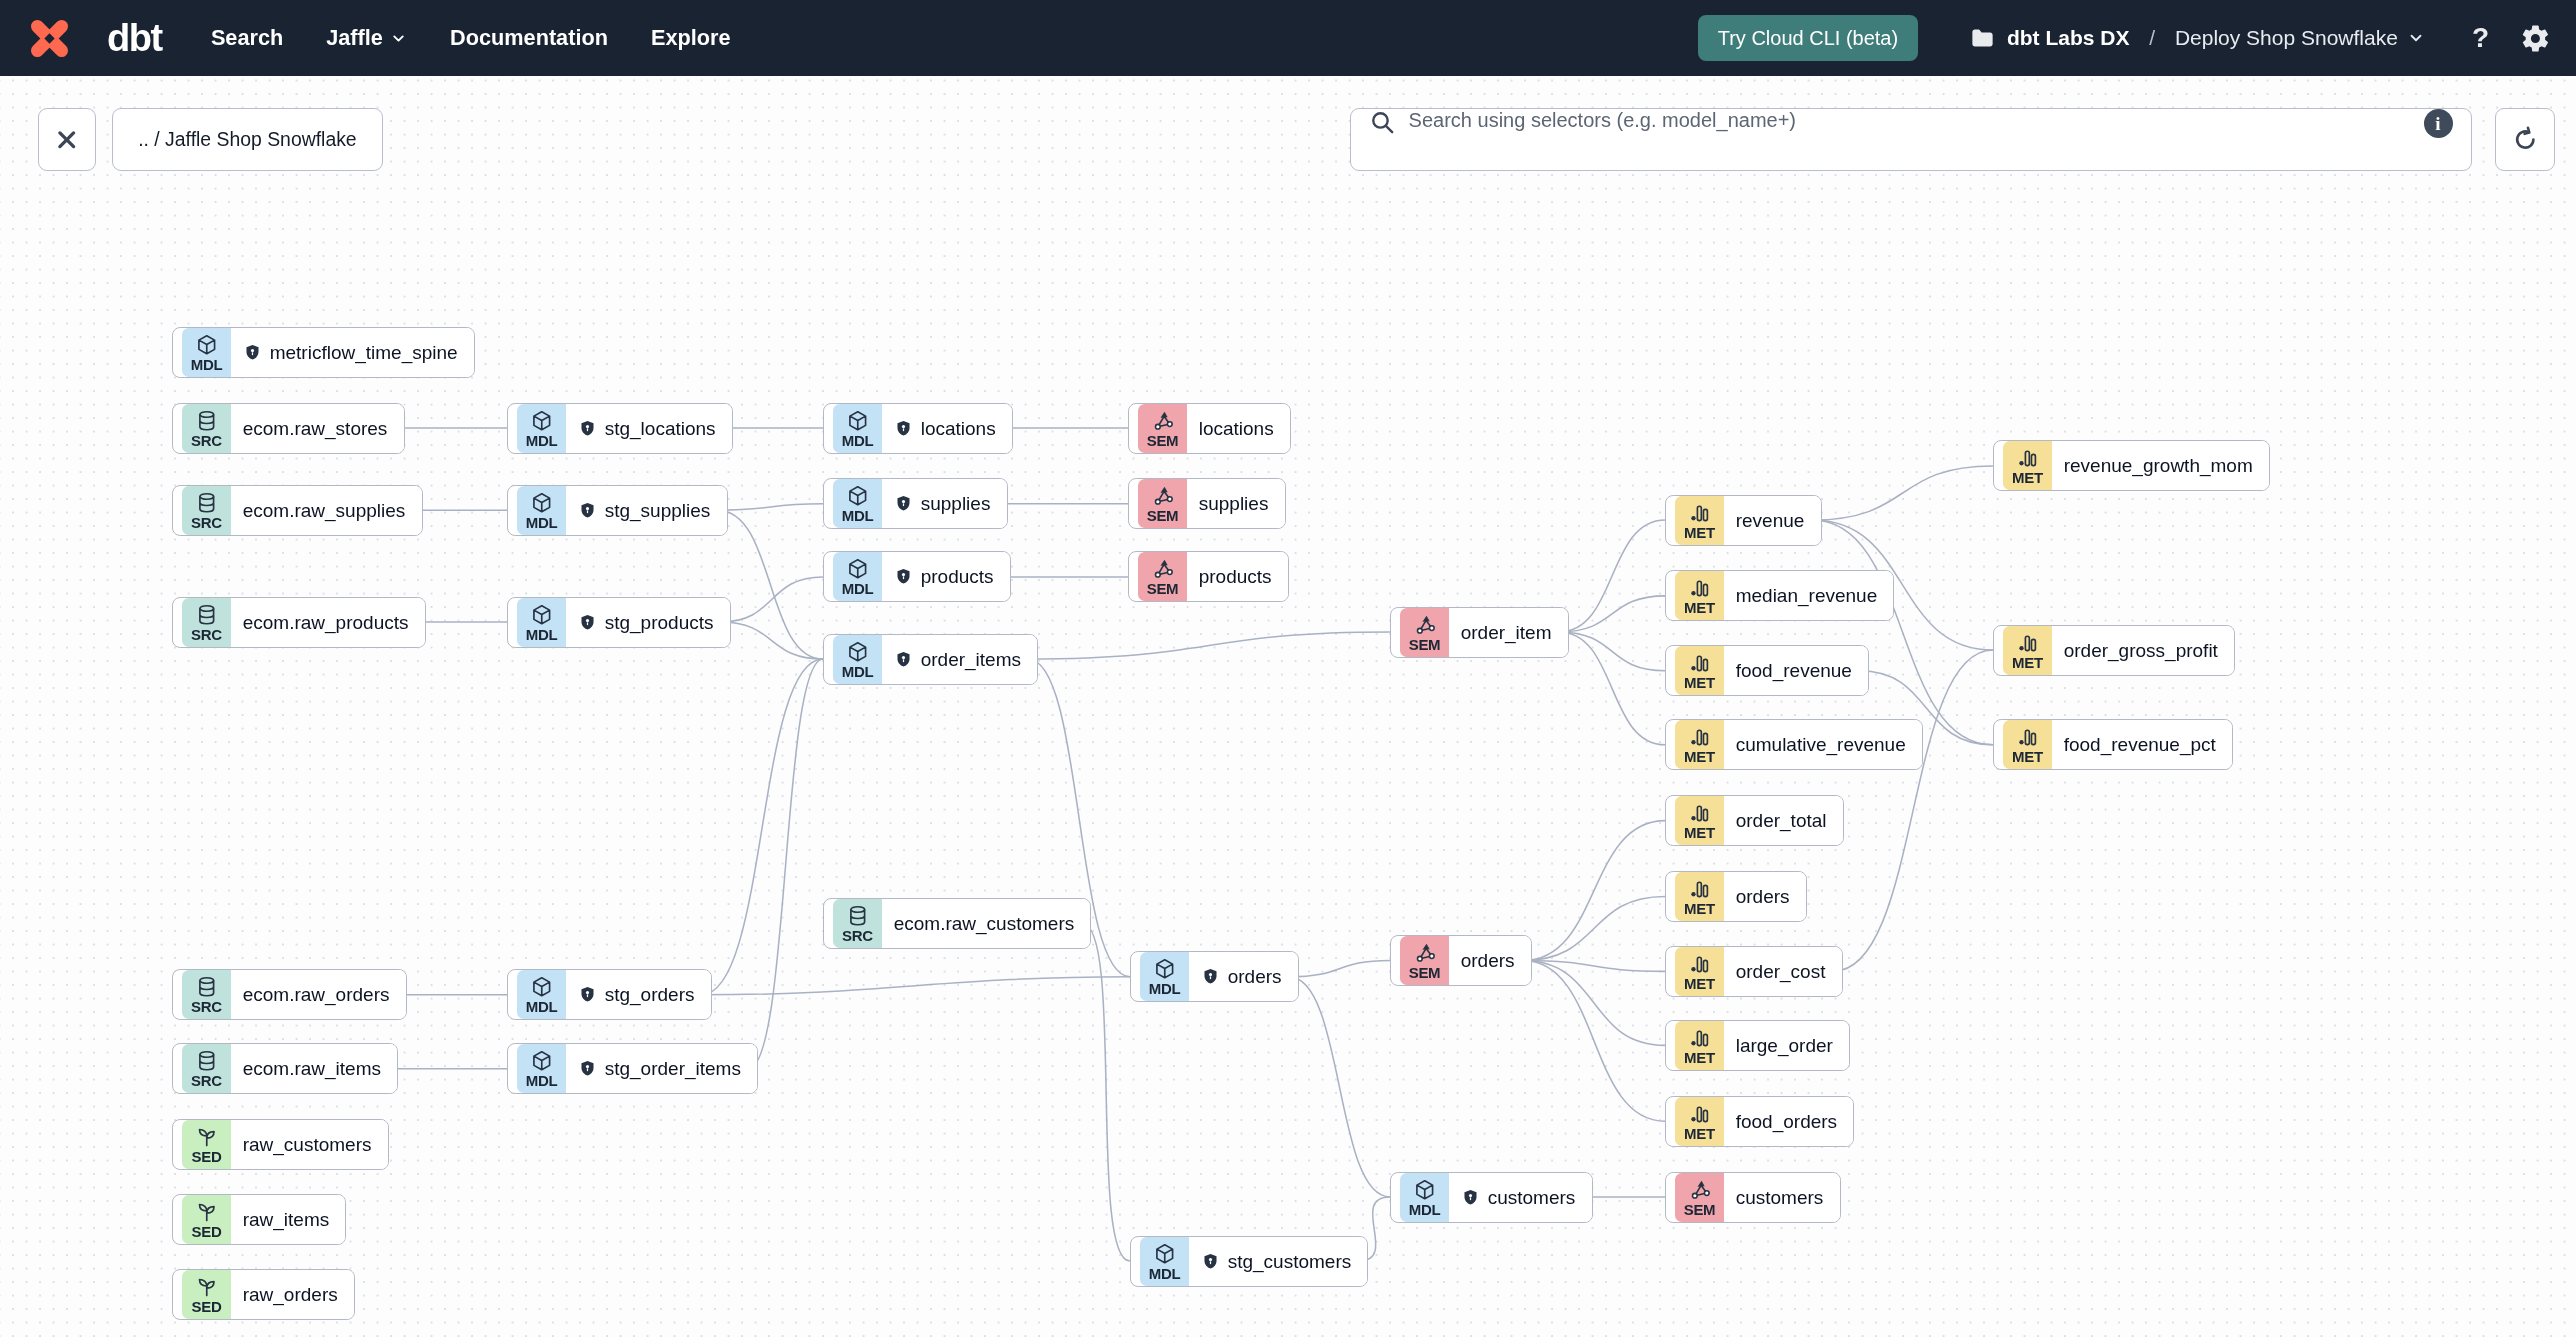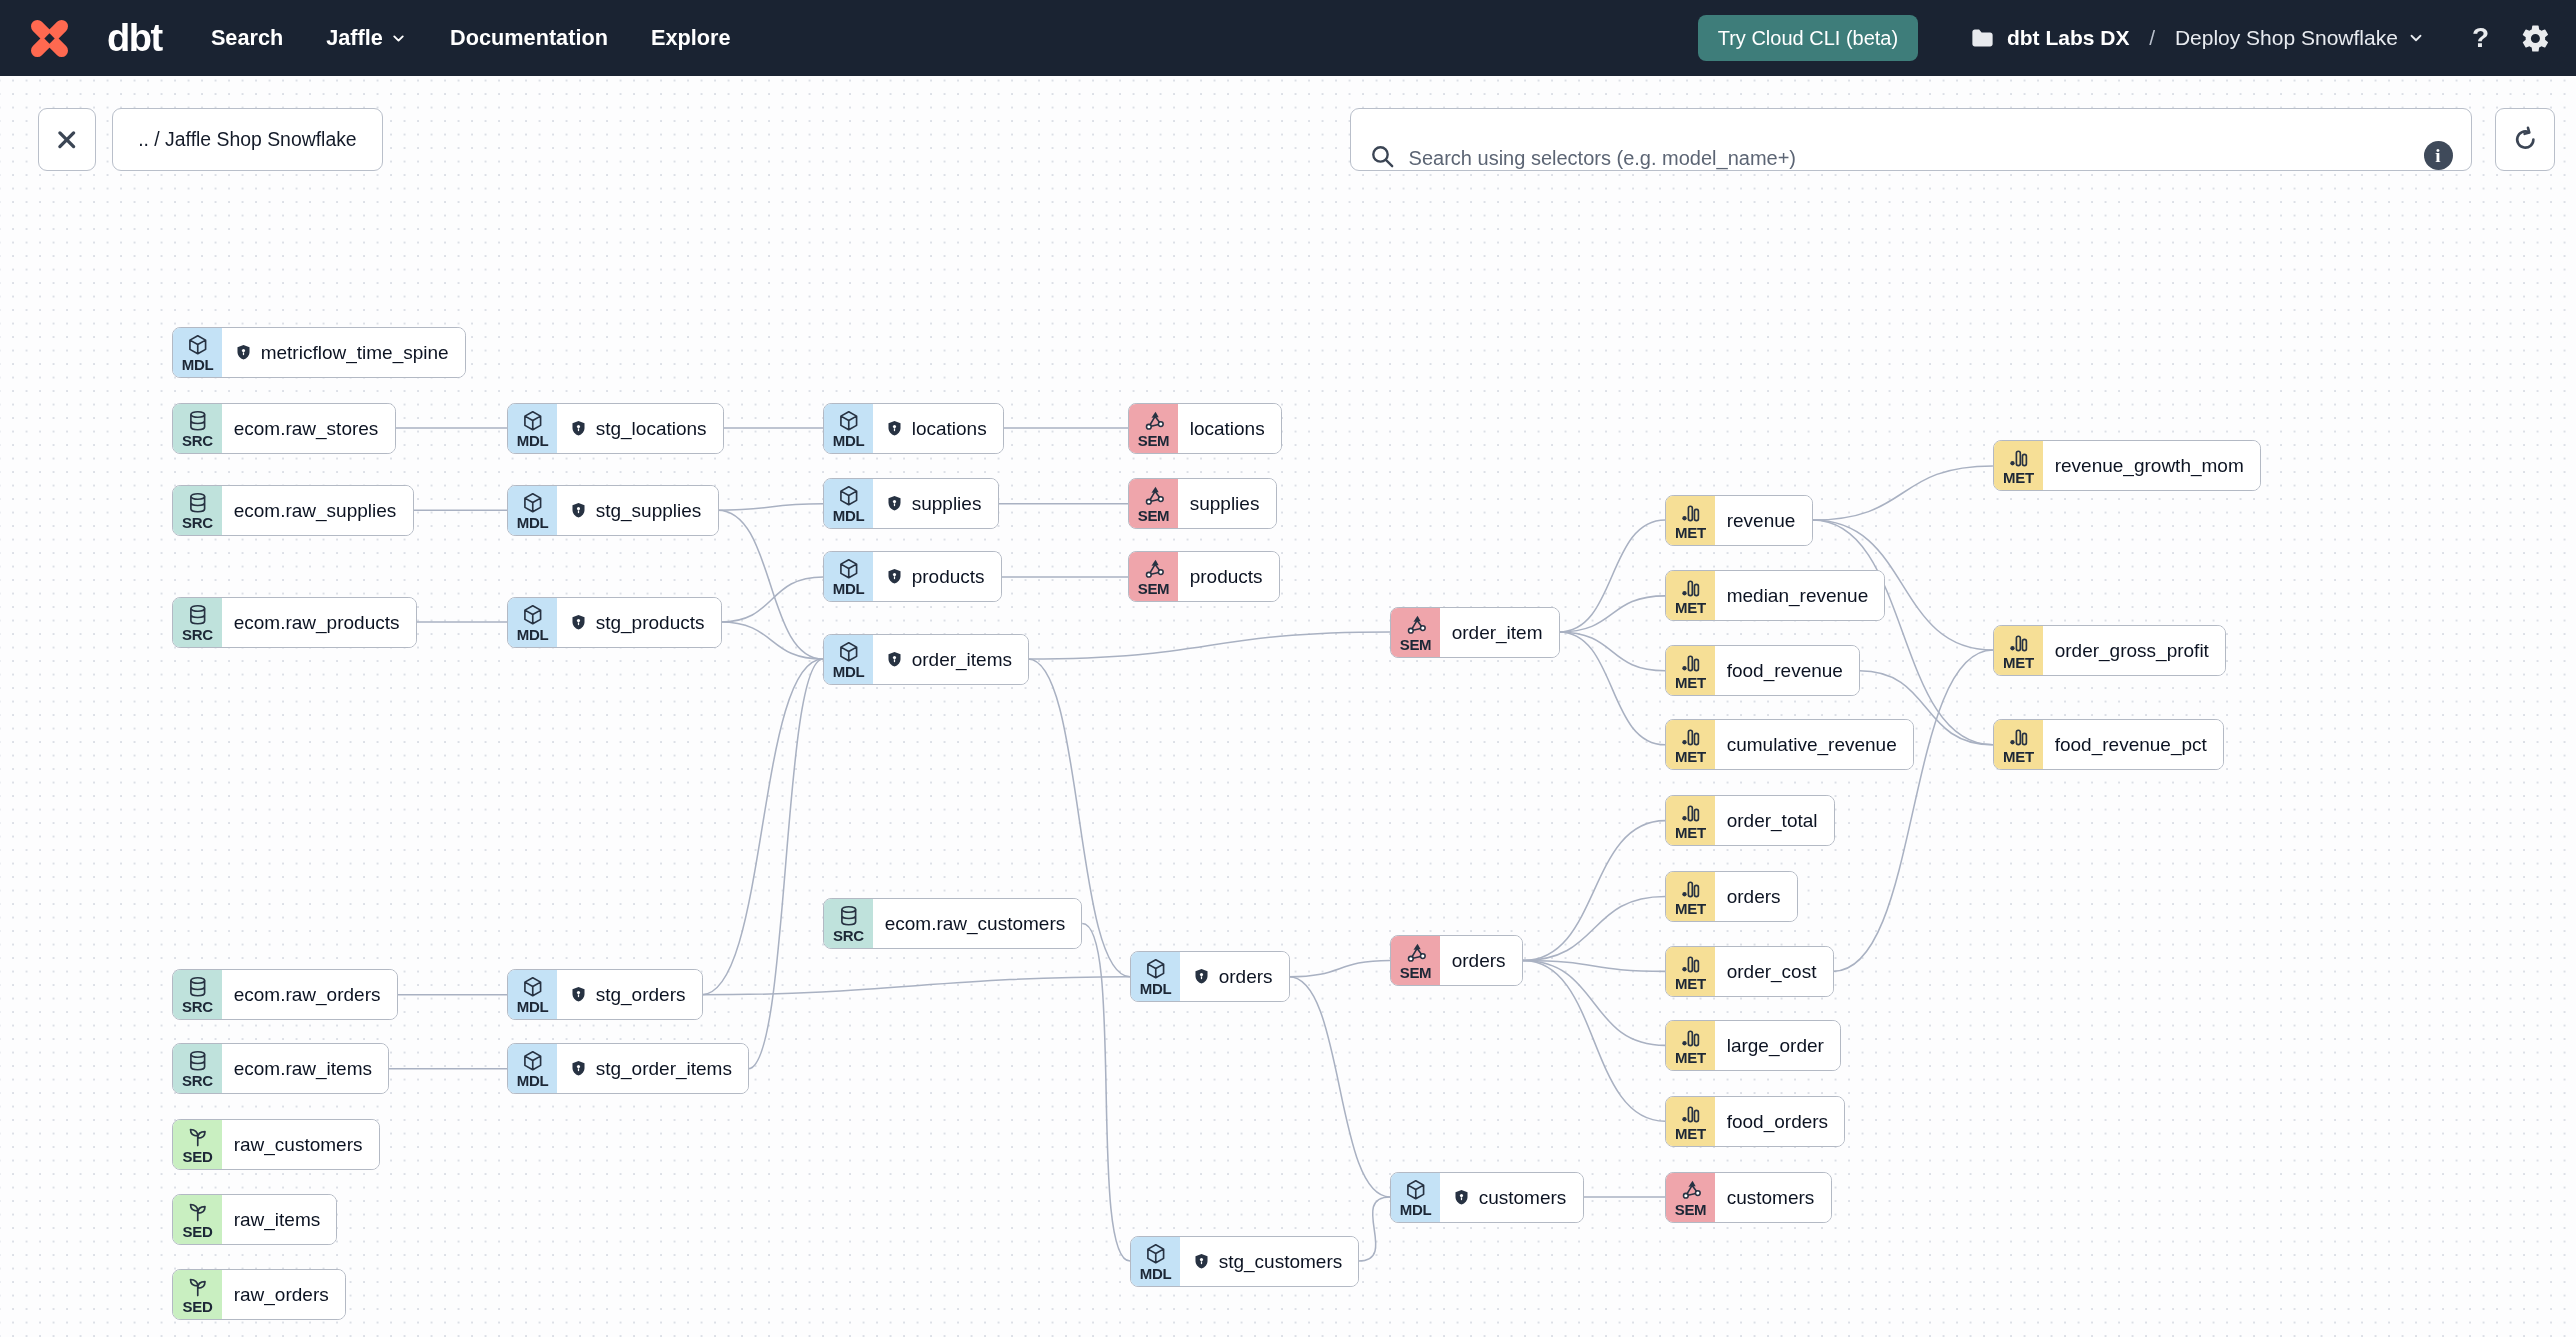--- a/index.html
+++ b/index.html
@@ -5,21 +5,21 @@
   * { margin:0; padding:0; box-sizing:border-box; }
   html,body { width:2576px; height:1338px; overflow:hidden;
     font-family:"Liberation Sans", sans-serif; background:#fdfdfe; }
 
   
   #canvas { position:absolute; inset:0; background-color:#fdfdfe;
     background-image: radial-gradient(circle, #dcdfe6 1.4px, transparent 1.4px);
     background-size: 13.5px 13.5px; background-position: 6.3px 6.3px; }
   #edges { position:absolute; left:0; top:0; }
   .node { position:absolute; height:51px; display:inline-flex; align-items:stretch;
-    background:#fff; border:1.3px solid #b3b9c4; border-radius:8.1px; cursor:pointer; }
+    background:#fff; border:1.3px solid #b3b9c4; border-radius:8.1px; cursor:pointer;padding-left:9px; }
   .node .badge { width:49px; display:flex; flex-direction:column; align-items:center;
     justify-content:center; border-radius:6.8px 0 0 6.8px; gap:0; flex:none; }
   .node .badge svg { width:23.5px; height:23.5px; display:block; }
   .node .tlabel { font-size:15px; font-weight:700; color:#1c2736; line-height:1;
     margin-top:0.9px; letter-spacing:-0.3px; }
   .node .body { display:flex; align-items:center; padding:0 16.2px 0 11.7px; gap:8px;
     background:#fff; border-radius:0 7.2px 7.2px 0; white-space:nowrap; }
   .node .shield svg { width:19px; height:19px; display:block; }
   .node .nlabel { font-size:19px; color:#0c1322; }
 
@@ -51,21 +51,21 @@
   
   #toolbar-left { position:absolute; left:38px; top:108px; display:flex; gap:16.2px; z-index:10;justify-content:center; }
   .tool-btn { height:63px; background:#fff; border:1.4px solid #b9bfca; border-radius:9px;
     display:flex; align-items:center; justify-content:center; cursor:pointer; }
   #close-btn { width:58px; }
   #close-btn svg { width:23.5px; height:23.5px; }
   #breadcrumb-btn { padding:0 25px; font-size:19.4px; color:#141b29; }
   #search-wrap { position:absolute; left:1350px; top:108px; width:1205px; display:flex;
     gap:23.5px; z-index:10; }
   #search-box { flex:1; height:63px; background:#fff; border:1.4px solid #b9bfca;
-    border-radius:9px; display:flex; align-items:flex-end; padding:0 18px; gap:12.6px; }
+    border-radius:9px; display:flex; align-items:flex-start; padding:0 18px; gap:12.6px; }
   #search-box svg.mag { width:27px; height:27px; flex:none; }
   #search-input { flex:1; border:none; outline:none; font-size:20px; color:#27303f;
     font-family:"Liberation Sans", sans-serif; background:transparent; }
   #search-input::placeholder { color:#5c6574; opacity:1; }
   .info-dot { width:29px; height:29px; border-radius:50%; background:#3f4a5a; color:#fff;
     display:flex; align-items:center; justify-content:center;
     font-family:"Liberation Serif", serif; font-size:19px; font-weight:700; flex:none;
     cursor:pointer; }
   #refresh-btn { width:60px; }
   #refresh-btn svg { width:27px; height:27px; }

